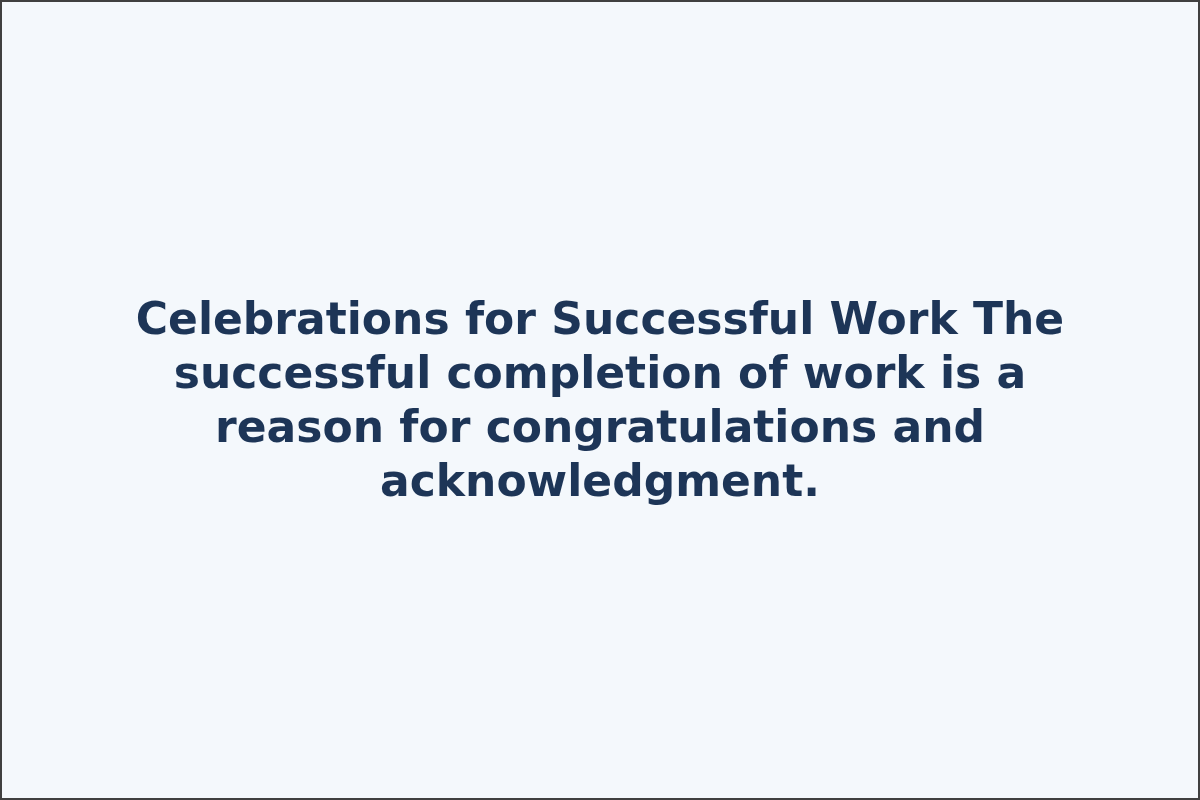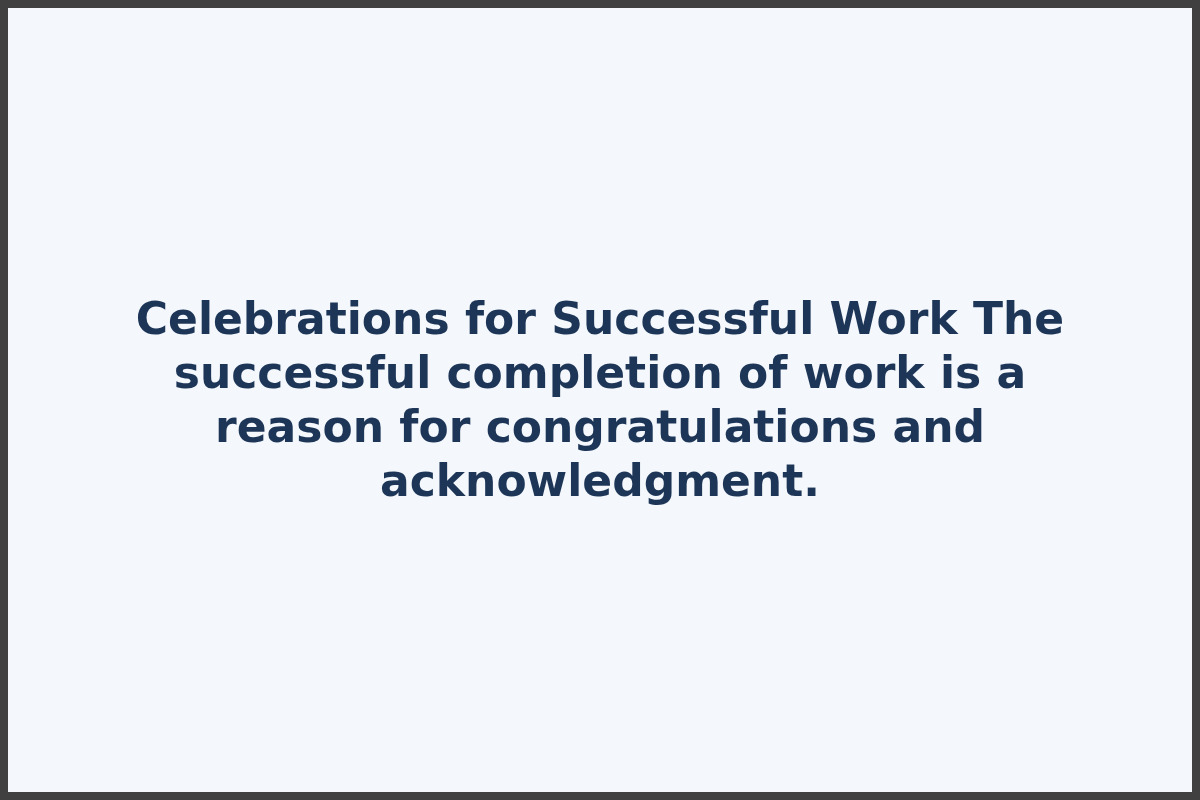--- a/index.html
+++ b/index.html
@@ -13,21 +13,21 @@
   body {
     font-family: "DejaVu Sans", sans-serif;
     background: #e8ecf3;
   }
 
   .card {
     box-sizing: border-box;
     width: 1200px;
     height: 800px;
     background: #f4f8fc;
-    border: 8px solid #404040;
+    border: 2px solid #404040;
     display: flex;
     align-items: center;
     justify-content: center;
     position: relative;
   }
 
   .message-block {
     box-sizing: border-box;
     width: 1030px;
     max-width: 1030px;

